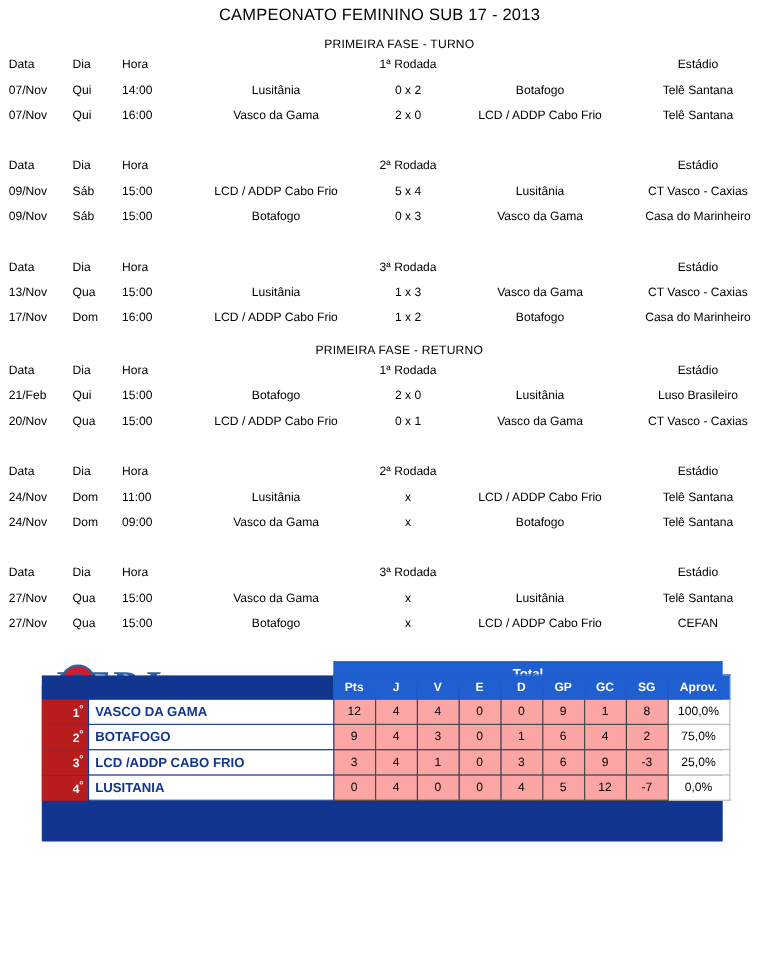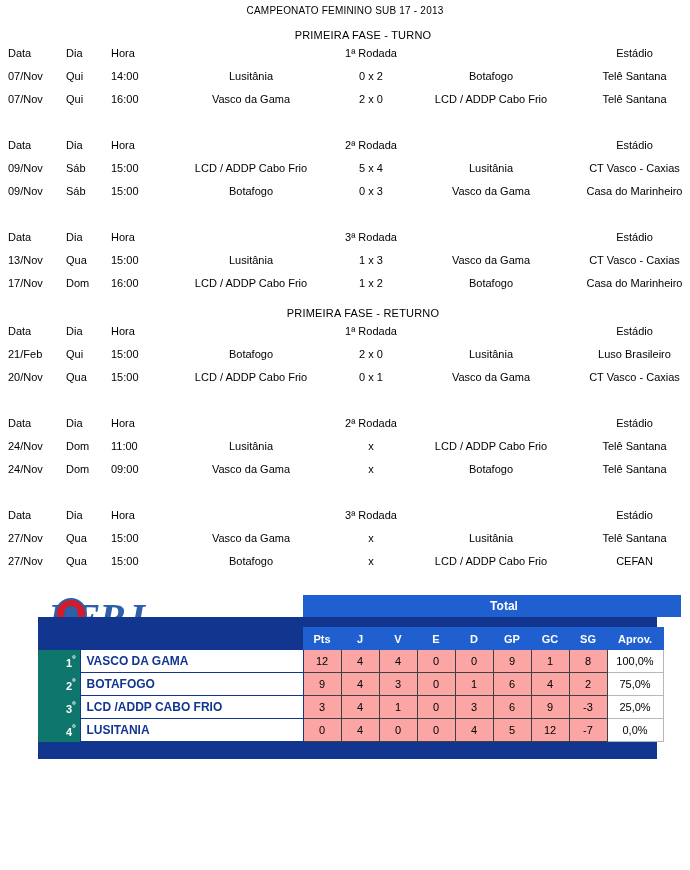--- a/index.html
+++ b/index.html
@@ -16,21 +16,21 @@
     position: relative;
     overflow: hidden;
   }
   .page {
     position: relative;
     width: 690px;
     height: 870px;
   }
   .title {
     text-align: center;
-    font-size: 10px;
+    font-size: 15px;
     color: #000;
     margin-top: 5px;
     letter-spacing: 0.2px;
   }
   .subtitle {
     text-align: center;
     font-size: 11px;
     color: #000;
     margin-top: 13px;
     letter-spacing: 0.2px;
@@ -117,48 +117,47 @@
     left: 303px;
     top: 5px;
     width: 354px;
     height: 22px;
     background: #1f5fd0;
     color: #ffffff;
     font-weight: bold;
     font-size: 12px;
     text-align: center;
     line-height: 22px;
-    padding-left: 24px;
   }
 
   .blue-panel {
     position: absolute;
     left: 38px;
     top: 27px;
     width: 619px;
     height: 142px;
     background: #12368f;
   }
 
   table.standings {
     position: absolute;
     left: 38px;
-    top: 37px;
+    top: 17px;
     border-collapse: collapse;
     table-layout: fixed;
     font-size: 11px;
   }
   table.standings td {
     height: 23px;
     padding: 0;
     box-sizing: border-box;
   }
   .st-pos {
     width: 42px;
-    background: #0f766e;
+    background: #b91c1c;
     color: #ffffff;
     text-align: right;
     padding-right: 4px !important;
     font-weight: bold;
     font-size: 11px;
   }
   .st-team {
     width: 223px;
     background: #ffffff;
     color: #12368f;

